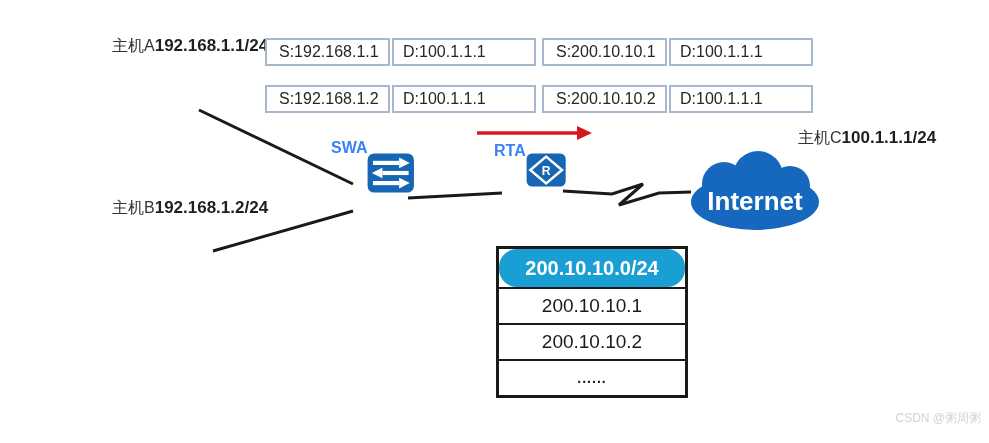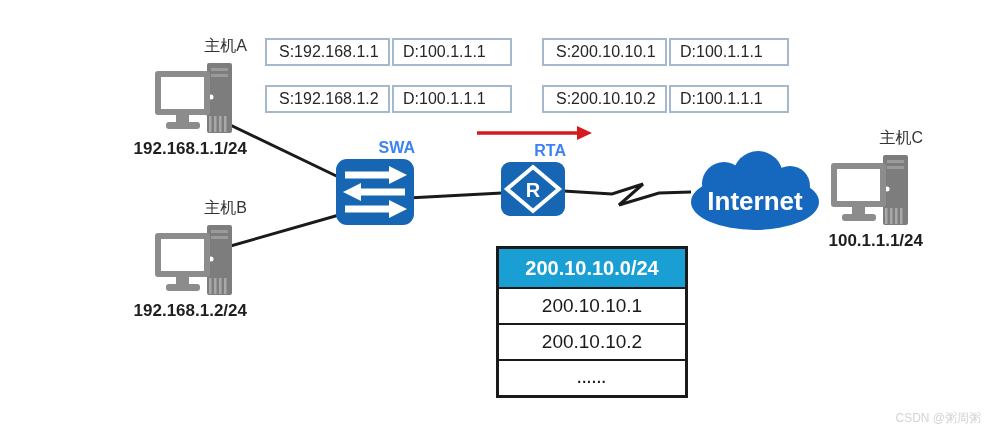--- a/index.html
+++ b/index.html
@@ -1,39 +1,39 @@
 <!DOCTYPE html>
 <html><head>
 <meta charset="utf-8">
 <style>
   html,body { margin:0; padding:0; background:#fff; }
   .canvas {
     position:relative; width:989px; height:443px; background:#ffffff;
     font-family:"Liberation Sans", sans-serif; overflow:hidden;
   }
   .wires { position:absolute; left:0; top:0; width:989px; height:443px; z-index:0; }
-  .node { position:absolute; z-index:1; display:flex; flex-direction:column; align-items:flex-end; }
+  .node { position:absolute; z-index:1; display:flex; flex-direction:row; align-items:flex-start; }
   .host-name { font-size:16px; color:#333; font-weight:500; margin-bottom:2px; white-space:nowrap; }
   .host-ip { font-size:17px; color:#1f1f1f; font-weight:600; margin-top:0; white-space:nowrap; }
   .dev-label { font-size:16px; color:#3b82f6; font-weight:700; margin-bottom:1px; }
   .pkt-row { position:absolute; display:flex; gap:2px; z-index:1; }
   .pkt-box {
     box-sizing:border-box; height:28px; border:2px solid #a6b8cc; background:#fff;
     display:flex; align-items:center; padding-left:9px; font-size:16px; color:#262626;
     white-space:nowrap;
   }
   .pkt-s { width:125px;padding-left:12px; }
-  .pkt-d { width:120px; }
+  .pkt-d { width:144px; }
   .nat-table {
     position:absolute; left:496px; top:246px; width:192px; z-index:1;
     border:3px solid #1a1a1a; box-sizing:border-box; background:#fff;
   }
   .nat-header {
     height:38px; background:#1A9FD5; color:#ffffff; font-size:20px; font-weight:600;
-    display:flex; align-items:center; justify-content:center;
+    display:flex; align-items:center; justify-content:center;border-radius:18px;
   }
   .nat-row {
     height:34px; border-top:2px solid #1a1a1a; color:#1a1a1a; font-size:19px; font-weight:400;
     display:flex; align-items:center; justify-content:center;
   }
   .nat-row.dots { font-size:14px; letter-spacing:1px; font-weight:700; }
   .watermark {
     position:absolute; right:8px; top:410px; color:#d3d3d3; font-size:12px; z-index:1;
     white-space:nowrap;
   }

